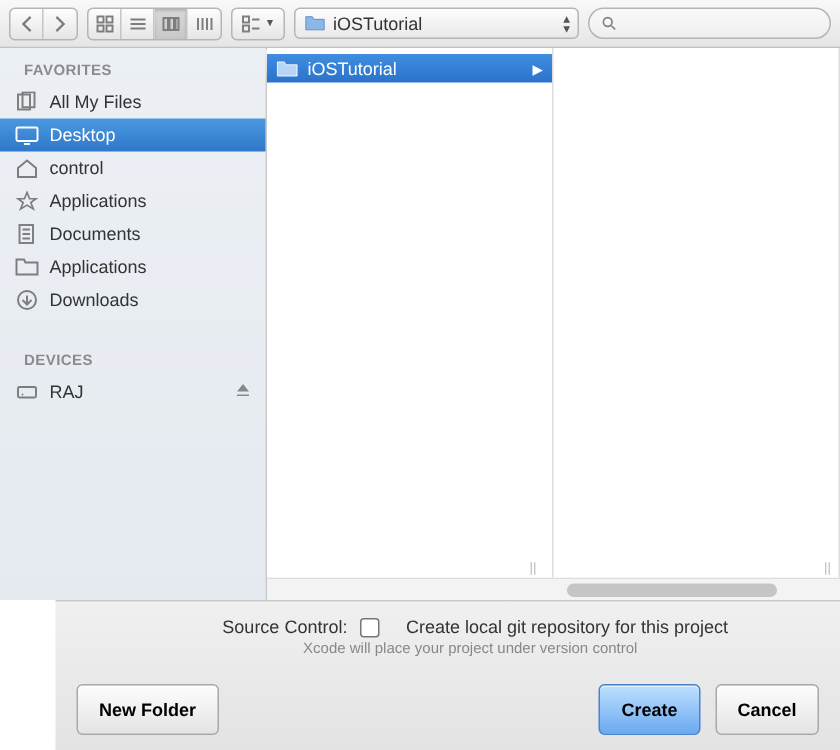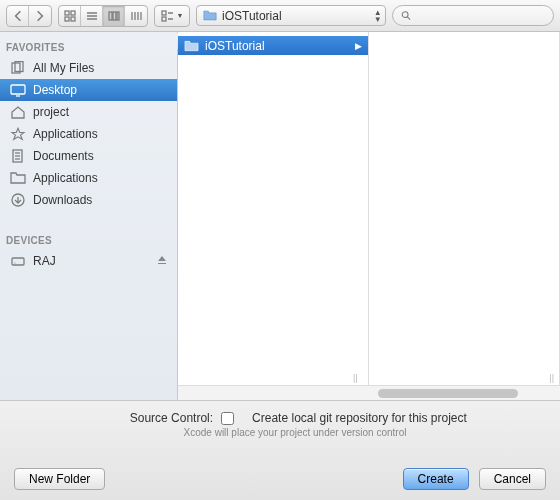--- a/index.html
+++ b/index.html
@@ -58,54 +58,55 @@
       border-right: 1px solid #c8c8c8;
       padding-top: 6px;
       position: relative;
     }
     .expand-tab {
       position: absolute; top: 0; right: -13px; width: 13px; height: 18px;
       background: linear-gradient(#f3f3f3,#ddd); border: 1px solid #c8c8c8; border-left: none;
       display: flex; align-items: center; justify-content: center; color: #666; font-size: 9px;
       border-radius: 0 3px 3px 0;
     }
-    .section-header { font-size: 10px; color: #8b8b8b; font-weight: bold; padding: 4px 6px; text-transform: uppercase; letter-spacing: 0.3px; }
+    .section-header { font-size: 10px; color: #8b8b8b; font-weight: bold; padding: 4px 16px; text-transform: uppercase; letter-spacing: 0.3px; }
     .sb-item { display: flex; align-items: center; gap: 7px; padding: 3px 10px; height: 22px; color: #333; }
     .sb-item.selected { background: linear-gradient(#4a98e0,#2f78c9); color: #fff; text-align: right; }
     .sb-item .icon { width: 16px; height: 14px; display: flex; align-items: center; justify-content: center; }
     .sb-item .eject { margin-left: auto; color: #777; }
 
     .columns { flex: 1; display: flex; background: #fff; position: relative; }
     .col { flex: 1; border-right: 1px solid #ddd; padding-top: 4px; }
     .col-item { display: flex; align-items: center; gap: 6px; padding: 2px 6px; height: 19px; }
     .col-item.selected { background: linear-gradient(#3f8de0,#2a73cc); color: #fff; }
     .col-item .chev { margin-left: auto; font-size: 9px; }
     .col-splitter { position: absolute; bottom: 0; height: 12px; color: #bbb; font-size: 9px; }
 
     .hscroll { height: 15px; background: #f3f3f3; border-top: 1px solid #ddd; display:flex; align-items:center; }
     .hscroll .thumb { margin-left: 200px; width: 140px; height: 9px; background: #c5c5c5; border-radius: 5px; }
 
     .bottom {
       border-top: 1px solid #c8c8c8;
       background: linear-gradient(#f0f0f0,#e3e3e3);
       height: 100px;
       padding: 10px 14px;
-      display: flex; flex-direction: column; gap: 2px;
+      display: flex; flex-direction: column; gap: 2px; margin-left: 37px;
     }
     .sc-row { display: flex; align-items: center; gap: 8px; justify-content: center; }
     .sc-label { text-align: right; width: 120px; font-size: 12px; }
     .sc-check { display: flex; align-items: center; gap: 18px; font-size: 12px; }
     .sc-check input { width: 13px; height: 13px; }
     .sc-hint { font-size: 10px; color: #888; text-align: center; margin-left: 30px; }
 
     .action-row { margin-top: auto; display: flex; align-items: center; gap: 10px; }
     .btn {
-      height: 22px; padding: 0 14px; border: 1px solid #a9a9a9; border-radius: 4px;
+      height: 34px; padding: 0 14px; border: 1px solid #a9a9a9; border-radius: 4px;
       background: linear-gradient(#fdfdfd,#e4e4e4); font-size: 12px; display: inline-flex; align-items: center;
       box-shadow: 0 1px 0 rgba(255,255,255,0.6) inset;
+      font-weight: bold;
     }
     .btn.default {
       background: linear-gradient(#bfe0ff,#6aa9ef);
       border-color: #4a84c8;
       color: #000;
     }
     .spacer { flex: 1; }
 
     
     .ico-gray { fill: none; stroke: #7d7d7d; stroke-width: 1.3; }
@@ -212,21 +213,21 @@
           </svg>
         </span>
       <span>Desktop</span>
     </div>
     <div class="sb-item">
       <span class="icon">
           <svg viewBox="0 0 16 14">
             <path d="M2 7 L8 2 L14 7 L14 13 L2 13 Z" class="ico-gray"></path>
           </svg>
         </span>
-      <span>project</span>
+      <span>control</span>
     </div>
     <div class="sb-item">
       <span class="icon">
           <svg viewBox="0 0 16 14">
             <path d="M8 1 L10 6 L15 6 L11 9 L13 14 L8 11 L3 14 L5 9 L1 6 L6 6 Z" class="ico-gray" stroke-width="1" transform="scale(0.85) translate(1.4,0.5)"></path>
           </svg>
         </span>
       <span>Applications</span>
     </div>
     <div class="sb-item">

